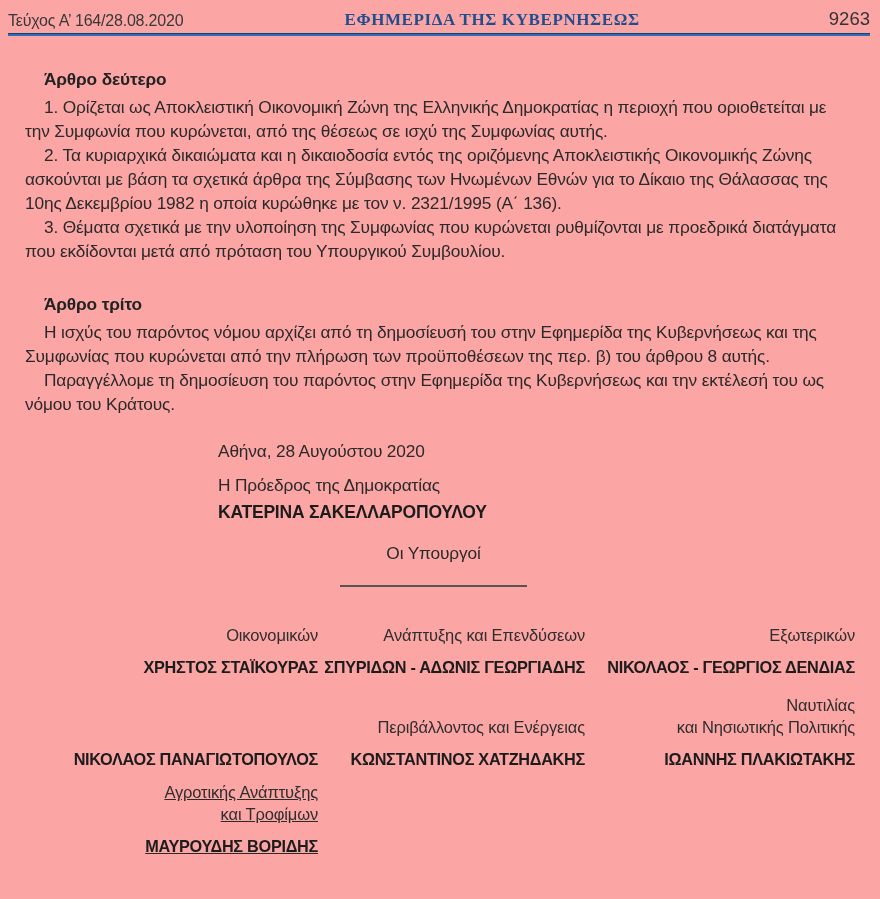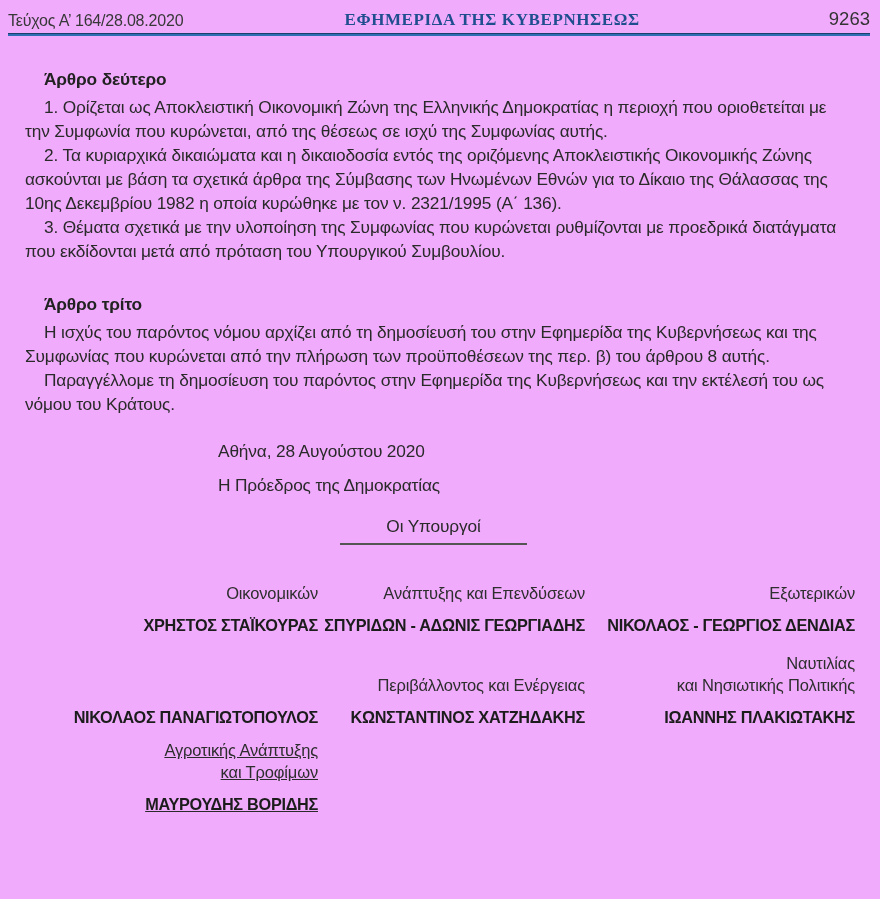--- a/index.html
+++ b/index.html
@@ -4,21 +4,21 @@
 <style>
   * { margin: 0; padding: 0; box-sizing: border-box; }
   html, body { background: #ffffff; }
   body {
     width: 880px;
     height: 899px;
     font-family: "Liberation Sans", sans-serif;
     color: #2a2a2a;
     overflow: hidden;
   }
-  .page { width: 880px; height: 899px; position: relative; background: #f0abfc; }
+  .page { width: 880px; height: 899px; position: relative; background: #fca5a5; }
 
   
   .gazette-header {
     display: flex;
     align-items: flex-end;
     justify-content: space-between;
     padding: 7px 10px 0 8px;
     height: 30px;
   }
   .issue-label {
@@ -72,21 +72,21 @@
   
   .sig-date      { margin: 23px 0 0 193px; font-size: 17.3px; }
   .president-title { margin: 10px 0 0 193px; font-size: 17.3px; }
   .president-name  { margin: 3px 0 0 193px; font-size: 17.5px; font-weight: bold; color: #1c1c1c; letter-spacing: -0.2px; }
 
   .ministers-heading-wrap {
     margin: 17px 0 0 315px;
     width: 187px;
     text-align: center;
     border-bottom: 2px solid #555555;
-    padding-bottom: 5px;
+    padding-bottom: 20px;
     font-size: 17.3px;
   }
 
   
   .ministers-row {
     display: grid;
     grid-template-columns: 270px 267px 1fr;
     margin-left: 23px;
     align-items: end;
   }
@@ -127,20 +127,21 @@
     <p class="body-paragraph">1. Ορίζεται ως Αποκλειστική Οικονομική Ζώνη της Ελληνικής Δημοκρατίας η περιοχή που οριοθετείται με την Συμφωνία που κυρώνεται, από της θέσεως σε ισχύ της Συμφωνίας αυτής.</p>
     <p class="body-paragraph">2. Τα κυριαρχικά δικαιώματα και η δικαιοδοσία εντός της οριζόμενης Αποκλειστικής Οικονομικής Ζώνης ασκούνται με βάση τα σχετικά άρθρα της Σύμβασης των Ηνωμένων Εθνών για το Δίκαιο της Θάλασσας της 10ης Δεκεμβρίου 1982 η οποία κυρώθηκε με τον ν. 2321/1995 (Α΄ 136).</p>
     <p class="body-paragraph">3. Θέματα σχετικά με την υλοποίηση της Συμφωνίας που κυρώνεται ρυθμίζονται με προεδρικά διατάγματα που εκδίδονται μετά από πρόταση του Υπουργικού Συμβουλίου.</p>
 
     <div class="article-heading second">Άρθρο τρίτο</div>
     <p class="body-paragraph">Η ισχύς του παρόντος νόμου αρχίζει από τη δημοσίευσή του στην Εφημερίδα της Κυβερνήσεως και της Συμφωνίας που κυρώνεται από την πλήρωση των προϋποθέσεων της περ. β) του άρθρου 8 αυτής.</p>
     <p class="body-paragraph">Παραγγέλλομε τη δημοσίευση του παρόντος στην Εφημερίδα της Κυβερνήσεως και την εκτέλεσή του ως νόμου του Κράτους.</p>
 
     <div class="sig-date">Αθήνα, 28 Αυγούστου 2020</div>
     <div class="president-title">Η Πρόεδρος της Δημοκρατίας</div>
+    <div class="president-name">ΚΑΤΕΡΙΝΑ ΣΑΚΕΛΛΑΡΟΠΟΥΛΟΥ</div>
 
     <div class="ministers-heading-wrap">Οι Υπουργοί</div>
 
     <div class="ministers-row row-1">
       <div class="minister-cell">
         <div class="minister-portfolio">Οικονομικών</div>
         <div class="minister-name">ΧΡΗΣΤΟΣ ΣΤΑΪΚΟΥΡΑΣ</div>
       </div>
       <div class="minister-cell">
         <div class="minister-portfolio">Ανάπτυξης και Επενδύσεων</div>

